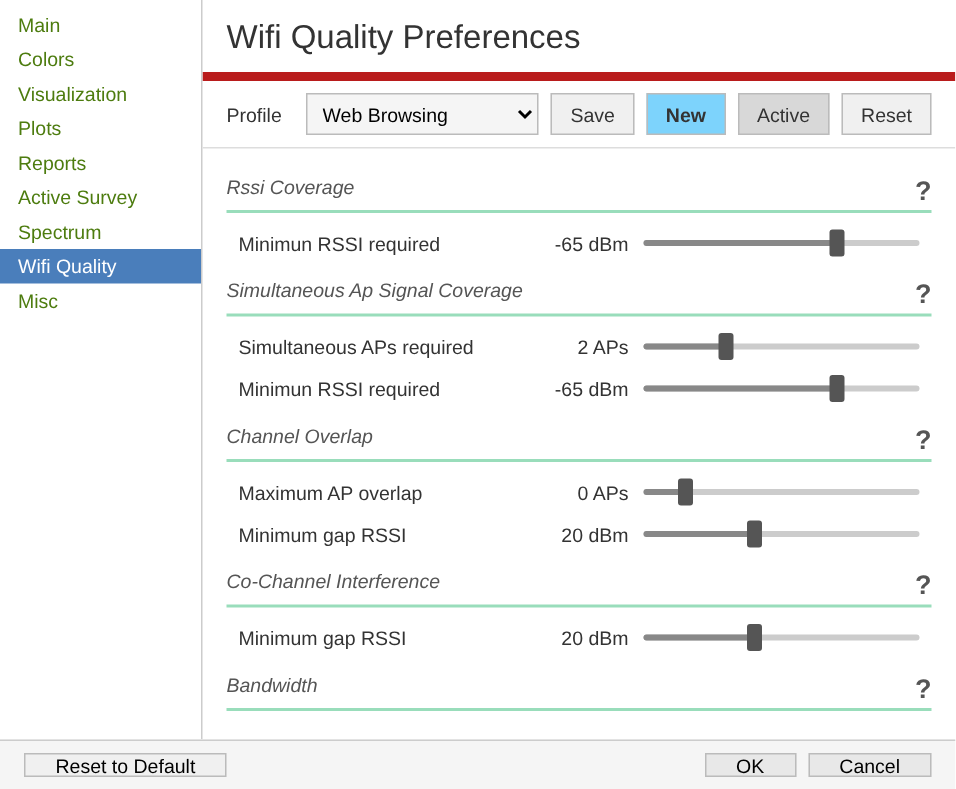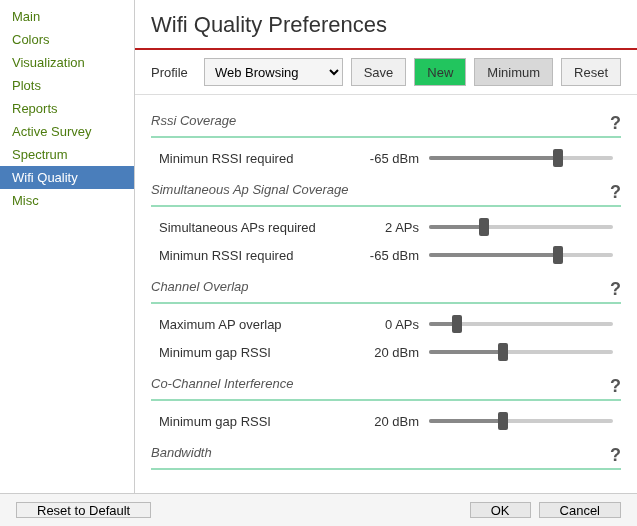--- a/index.html
+++ b/index.html
@@ -41,21 +41,21 @@
       flex: 1;
       display: flex;
       flex-direction: column;
       overflow: hidden;
     }
     .page-title {
       font-size: 22px;
       font-weight: normal;
       color: #333;
       padding: 12px 16px 10px 16px;
-      border-bottom: 2px solid #b91c1c;
+      border-bottom: 6px solid #b91c1c;
     }
     .profile-bar {
       display: flex;
       align-items: center;
       padding: 8px 16px;
       gap: 8px;
       border-bottom: 1px solid #ddd;
     }
     .profile-label {
       font-size: 13px;
@@ -77,21 +77,22 @@
       border: 1px solid #bbb;
       background: #f0f0f0;
       font-size: 13px;
       cursor: pointer;
       color: #333;
     }
     .btn-save {
       background: #f0f0f0;
     }
     .btn-new {
-      background: #22c55e;
+      background: #7dd3fc;
+      font-weight: bold;
     }
     .btn-modify {
       background: #d8d8d8;
     }
     .btn-reset {
       background: #f0f0f0;
     }
     
     .settings-scroll {
       flex: 1;
@@ -221,21 +222,21 @@
 
   <div class="main-content">
     <div class="page-title">Wifi Quality Preferences</div>
 
     <div class="profile-bar">
       <span class="profile-label">Profile</span>
       <select class="profile-select">
       <option value="Web Browsing">Web Browsing</option><option value="Voice">Voice</option><option value="Video">Video</option><option value="Custom">Custom</option></select>
       <button class="btn btn-save">Save</button>
       <button class="btn btn-new">New</button>
-      <button class="btn btn-modify">Minimum</button>
+      <button class="btn btn-modify">Active</button>
       <button class="btn btn-reset">Reset</button>
     </div>
 
     <div class="settings-scroll" id="settings-area">
     <div class="section-header">
           <span class="section-title">Rssi Coverage</span>
           <span class="help-icon">?</span>
         </div>
         <div class="setting-row">
           <span class="setting-label">Minimun RSSI required</span>

